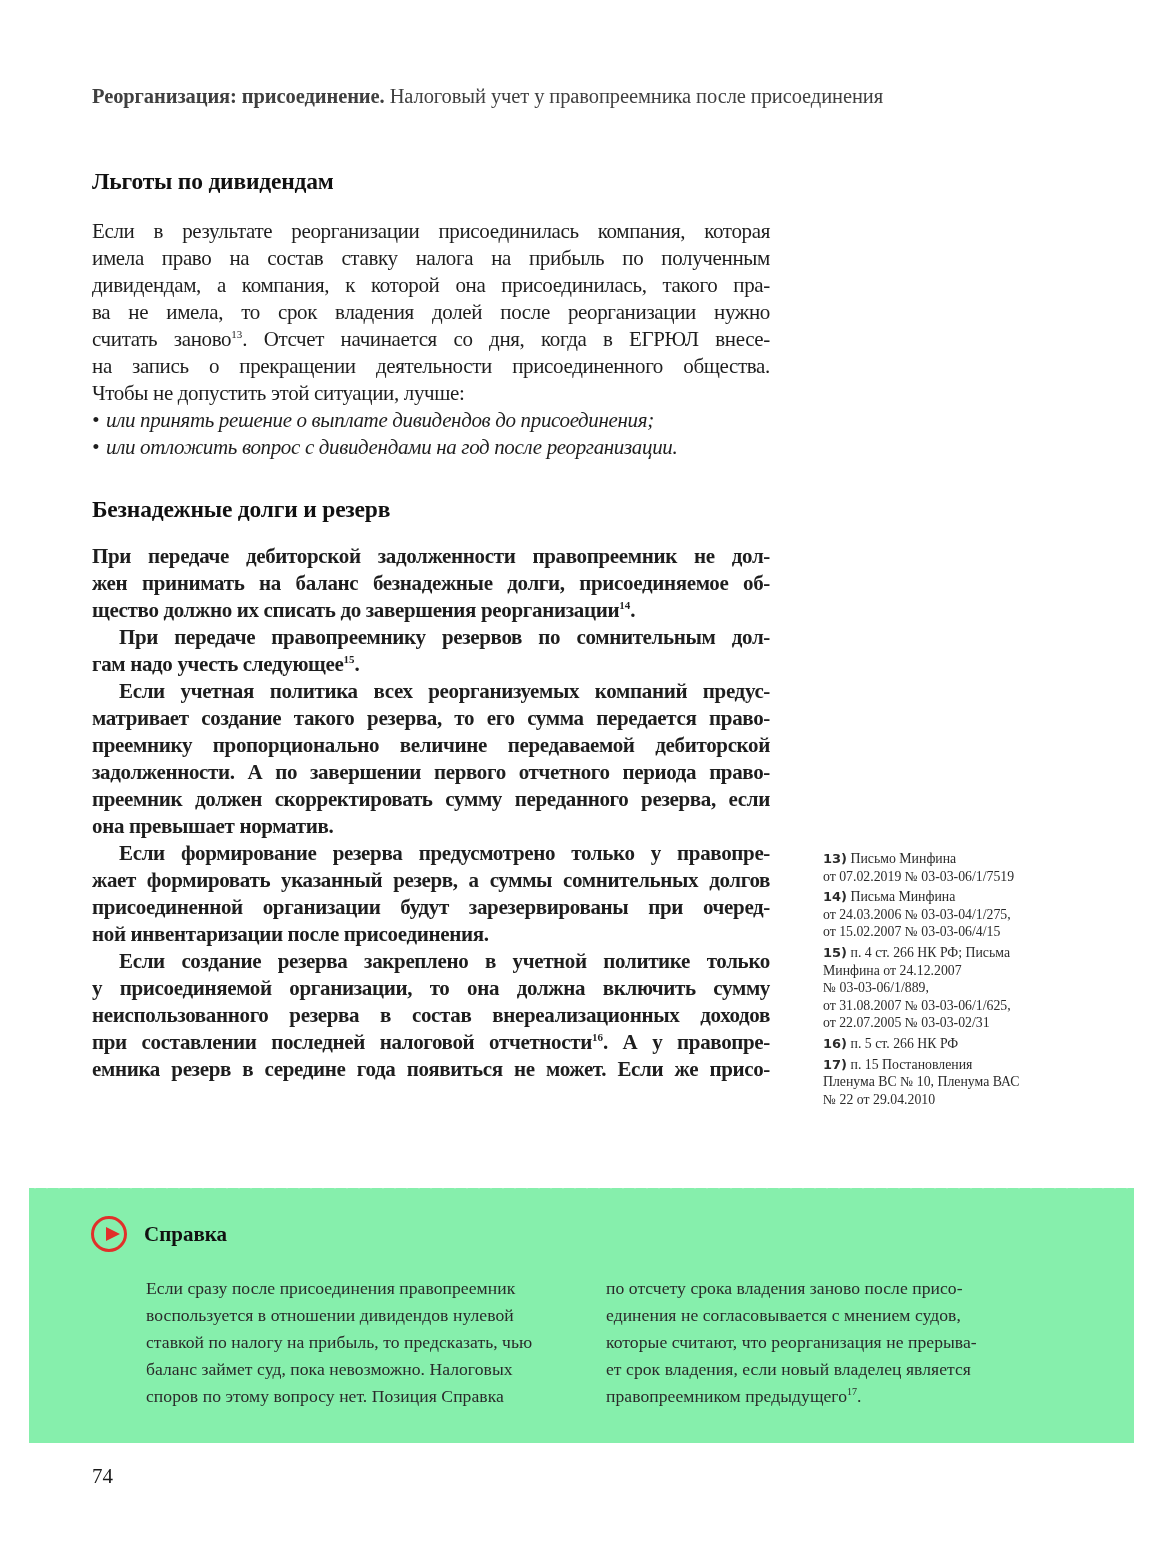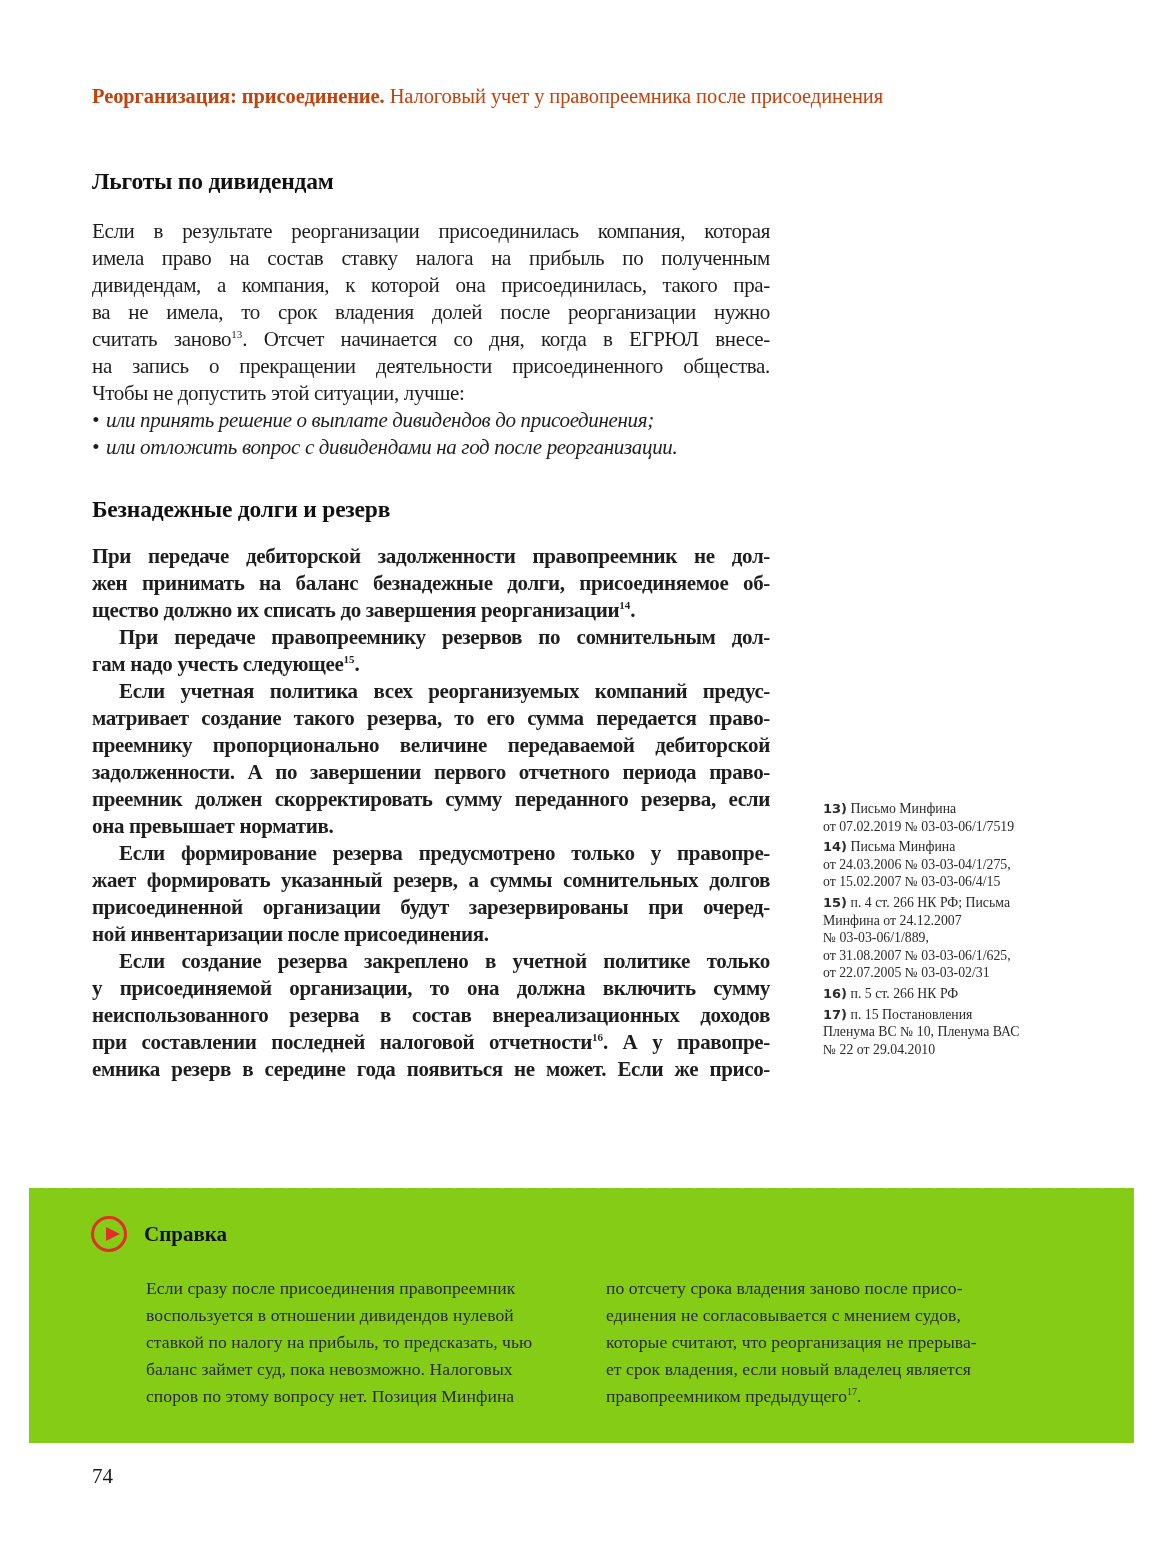--- a/index.html
+++ b/index.html
@@ -3,21 +3,21 @@
   <meta charset="utf-8">
   <style>
     html, body { margin: 0; padding: 0; background: #ffffff; }
     body {
       width: 1163px; height: 1559px; position: relative; overflow: hidden;
       font-family: "Liberation Serif", "DejaVu Serif", serif;
       color: #1a1a1a;
     }
     .running-head {
       position: absolute; left: 92px; top: 82px; width: 1000px;
-      font-size: 20.5px; line-height: 28px; color: #c2410c;
+      font-size: 20.5px; line-height: 28px; color: #404040;
       white-space: nowrap; letter-spacing: -0.1px;
     }
     .running-head .rh-bold { font-weight: bold; }
     .main-col {
       position: absolute; left: 92px; top: 0; width: 680px;
     }
     .section-title {
       position: absolute; left: 0; width: 680px;
       font-weight: bold; font-size: 23.5px; line-height: 30px; color: #111;
       letter-spacing: -0.2px;
@@ -29,30 +29,30 @@
     }
     .body-text p { margin: 0; font-weight: bold; }
     .line { display: block; white-space: nowrap; text-align-last: justify; text-align: justify; }
     .line.last { text-align-last: left; }
     sup.fn { font-size: 11px; vertical-align: 8px; line-height: 0; letter-spacing: 0; }
     .bullet-list { list-style: none; margin: 0; padding: 0; font-style: italic; }
     .bullet-list li { white-space: nowrap; }
     .bullet-list li .dot { display: inline-block; width: 14px; }
 
     .footnotes {
-      position: absolute; left: 823px; top: 800px; width: 230px;
+      position: absolute; left: 823px; top: 850px; width: 230px;
       font-size: 13.8px; line-height: 17.6px; color: #2a2a2a;
     }
     .footnote { margin-bottom: 3px; }
     .footnote .fn-num { font-weight: bold; font-family: "DejaVu Sans", sans-serif; font-size: 13px; }
     .footnote .fn-line { display: block; white-space: nowrap; }
 
     .info-box {
       position: absolute; left: 29px; top: 1188px; width: 1105px; height: 255px;
-      background: #84cc16;
+      background: #86efac;
     }
     .info-box .scallop {
       position: absolute; left: 0; top: -3px; width: 100%; height: 6px;
       background: radial-gradient(circle at 6px 0px, #ffffff 3.2px, transparent 3.6px) repeat-x;
       background-size: 12px 6px;
     }
     .info-header {
       position: absolute; left: 62px; top: 25px; height: 42px;
       display: flex; align-items: center;
     }
@@ -175,21 +175,21 @@
   <div class="scallop"></div>
   <div class="info-header">
     <span class="play-icon"></span>
     <span class="info-title">Справка</span>
   </div>
   <div class="info-col left">
     <span class="ln">Если сразу после присоединения правопреемник</span>
     <span class="ln">воспользуется в отношении дивидендов нулевой</span>
     <span class="ln">ставкой по налогу на прибыль, то предсказать, чью</span>
     <span class="ln">баланс займет суд, пока невозможно. Налоговых</span>
-    <span class="ln">споров по этому вопросу нет. Позиция Минфина</span>
+    <span class="ln">споров по этому вопросу нет. Позиция Справка</span>
   </div>
   <div class="info-col right">
     <span class="ln">по отсчету срока владения заново после присо-</span>
     <span class="ln">единения не согласовывается с мнением судов,</span>
     <span class="ln">которые считают, что реорганизация не прерыва-</span>
     <span class="ln">ет срок владения, если новый владелец является</span>
     <span class="ln"><span>правопреемником предыдущего</span><sup class="fn">17</sup><span>.</span></span>
   </div>
 </div>
 

